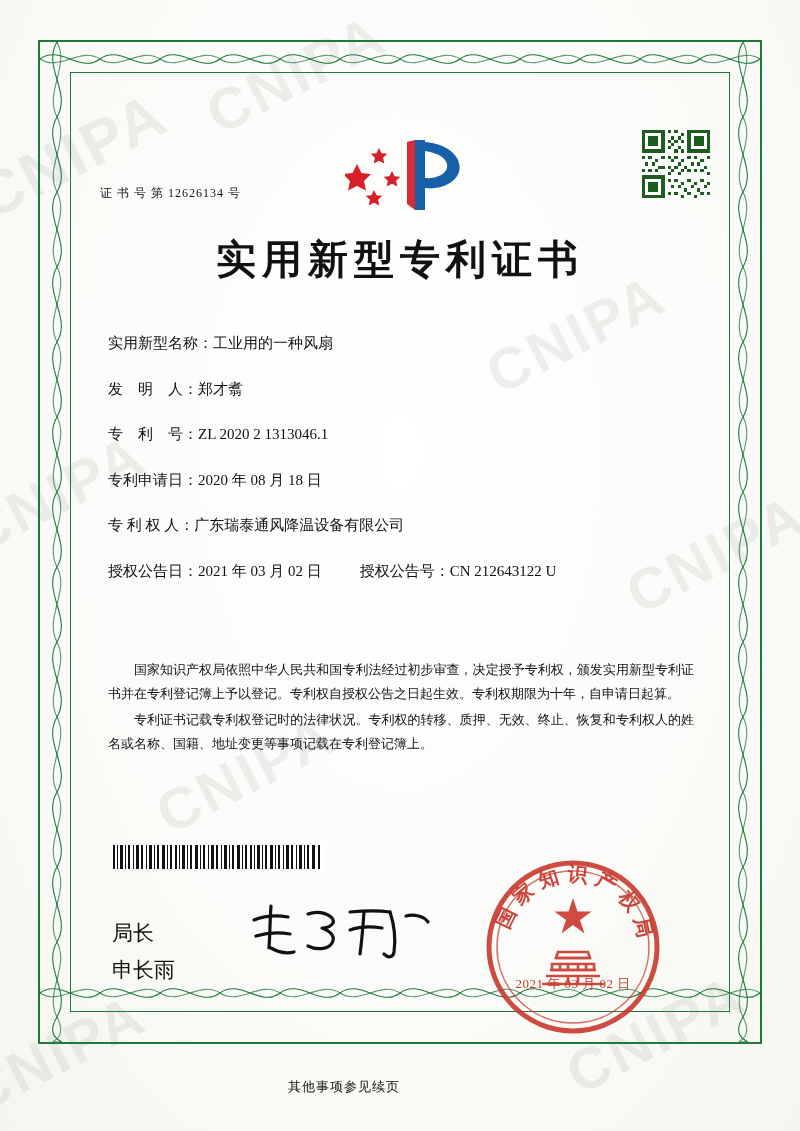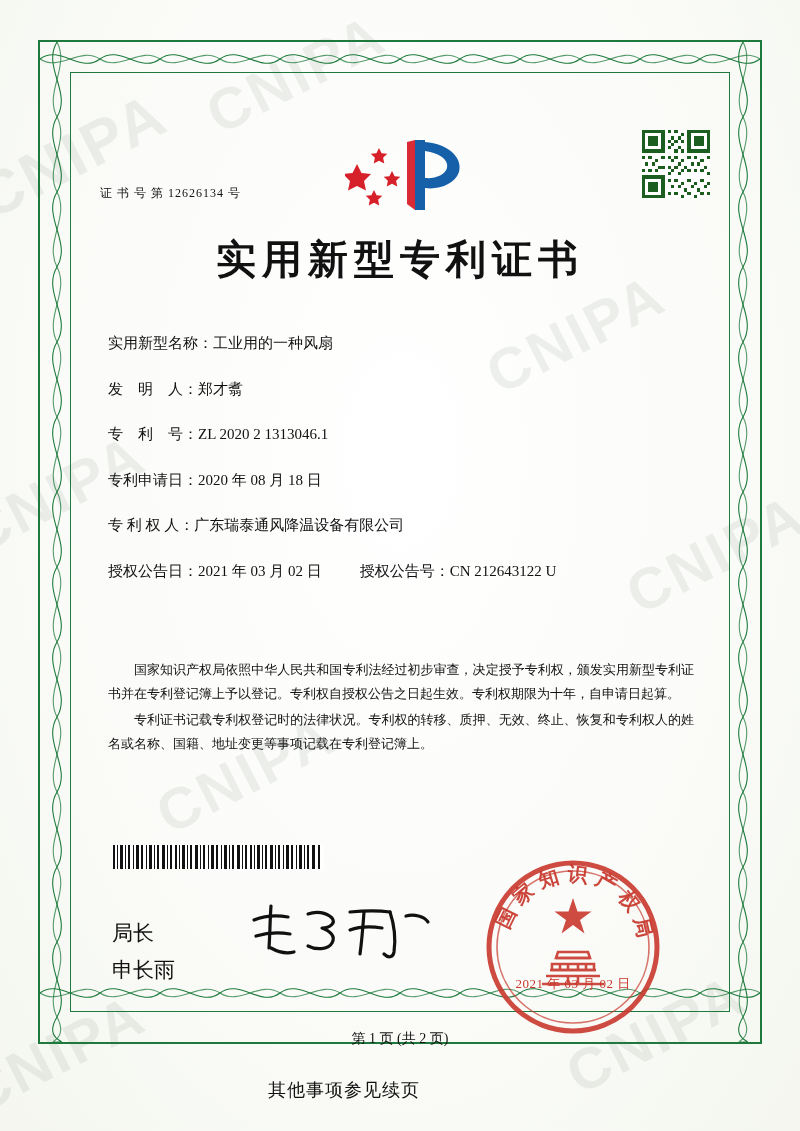--- a/index.html
+++ b/index.html
@@ -194,21 +194,21 @@
     width: 800px;
     text-align: center;
     font-size: 14px;
     color: #111;
   }
   .footer-note {
     position: absolute;
     left: 0; top: 1078px;
     width: 688px;
     text-align: center;
-    font-size: 18px;
+    font-size: 13px;
     color: #111;
     letter-spacing: 1px;
   }
 </style>
 </head>
 <body>
 
 <div class="page">
 
   <div class="wm" style="left:-30px;  top:120px;  font-size:62px;">CNIPA</div>
@@ -490,16 +490,15 @@
     <defs>
       <path id="arcTop" d="M 23,89 A 66,66 0 0 1 155,89"></path>
       <path id="arcBottom" d="M 31,89 A 58,58 0 0 0 147,89"></path>
     </defs>
     <text font-family="'DejaVu Serif','Liberation Serif',serif" font-size="20" font-weight="700" fill="#c8372c" letter-spacing="7" opacity="0.92">
       <textPath href="#arcTop" startOffset="8%">国家知识产权局</textPath>
     </text>
   </svg>
   <div class="seal-date">2021 年 03 月 02 日</div>
 
-  <div class="page-num">第 1 页 (共 2 页)</div>
   <div class="footer-note">其他事项参见续页</div>
 
 </div>
 
 </body></html>

